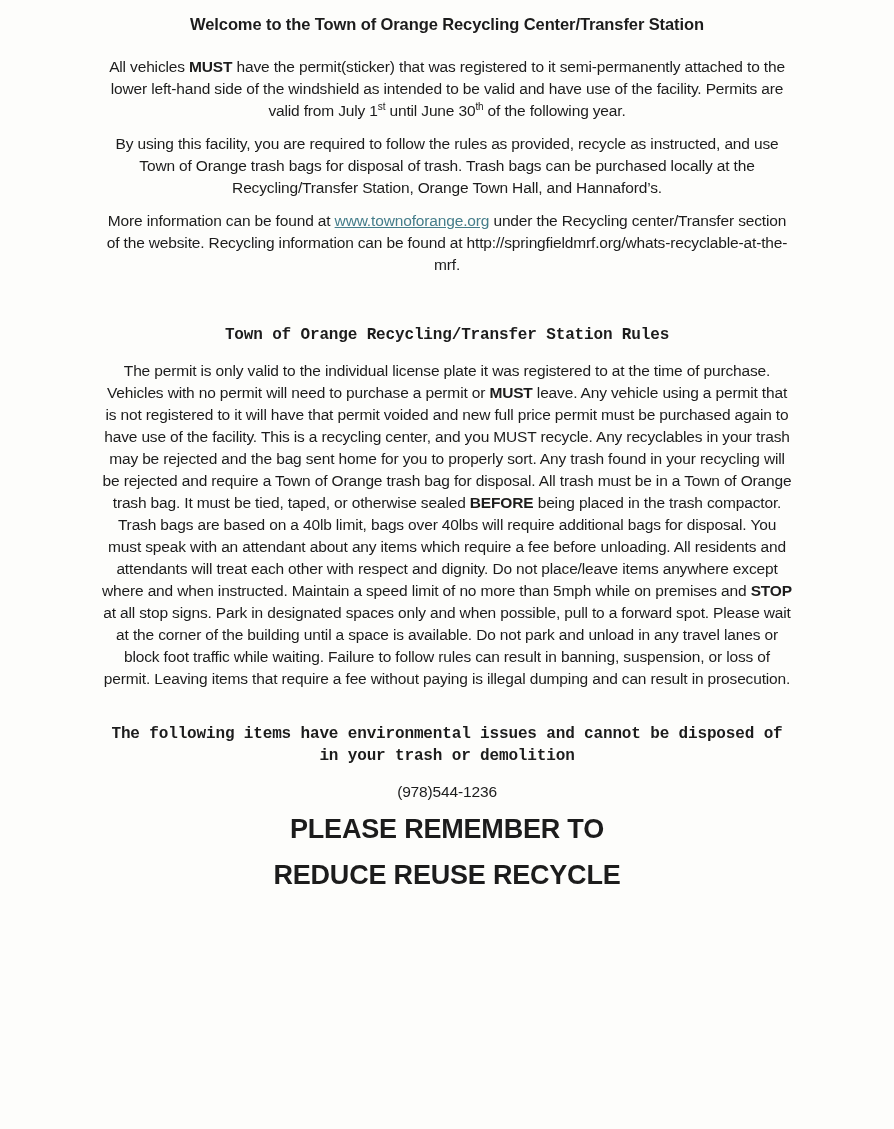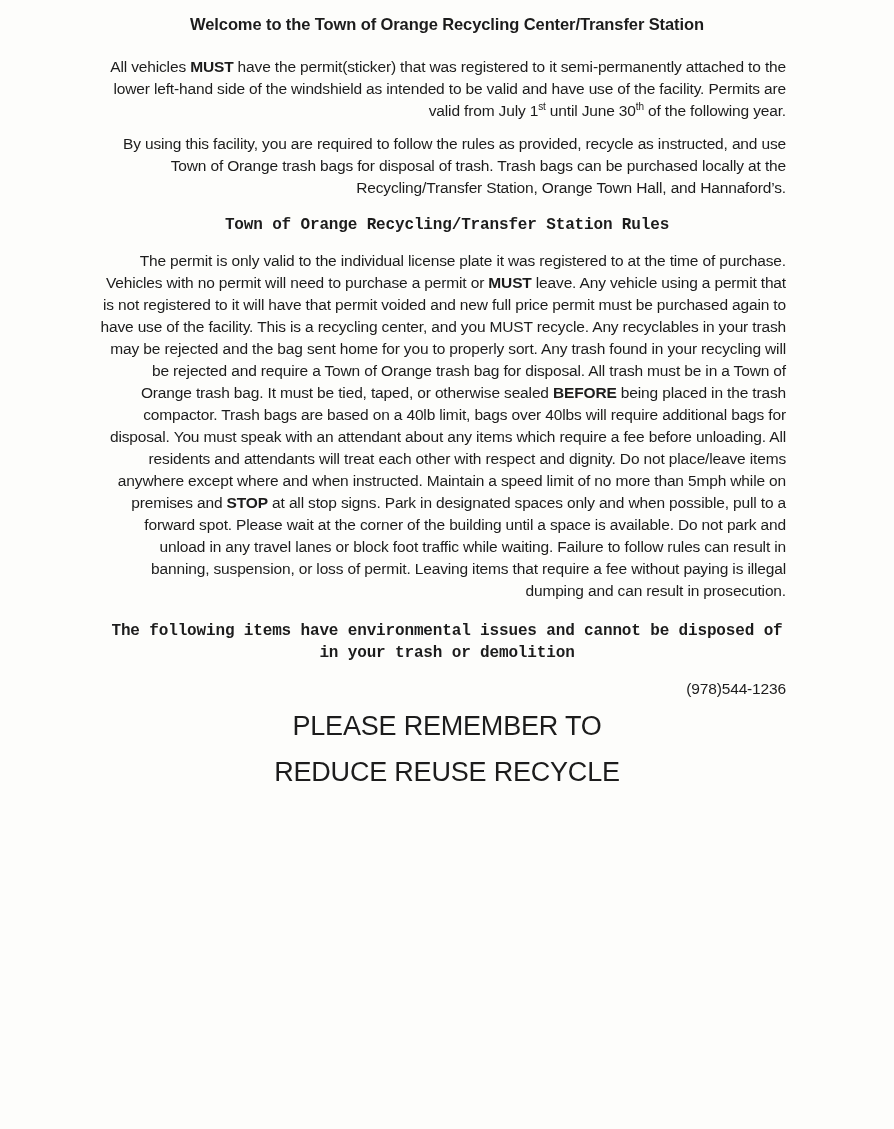--- a/index.html
+++ b/index.html
@@ -21,64 +21,65 @@
     line-height: 22px;
     letter-spacing: -0.15px;
     text-align: center;
   }
   .doc-title {
     font-size: 16.5px;
     font-weight: 700;
     margin: 0 0 21px 0;
     letter-spacing: -0.1px;
   }
-  .page p { margin: 0 8px 11px 0; text-align: right; }
+  .page p { margin: 0 0 11px 0; }
   .gap-after { margin-bottom: 48px !important; }
   .section-heading {
     font-size: 16px;
     font-weight: 700;
     margin: 15px 0 14px 0;
     font-family: Liberation Mono, monospace;
   }
   .heading-env {
     max-width: 772px;
-    margin: 18px auto 14px auto;
+    margin: 33px auto 14px auto;
   }
   strong { font-weight: 700; }
   a.doc-link {
     color: var(--link);
     text-decoration: underline;
     cursor: pointer;
   }
   sup {
     font-size: 10px;
     line-height: 0;
     vertical-align: super;
   }
   .phone-line { margin: 5px 0 14px 0; }
   .footer-line {
     font-size: 27px;
-    font-weight: 400;
+    font-weight: 700;
     line-height: 30px;
     margin: 3px 0 16px 0;
     letter-spacing: -0.2px;
   }
 </style>
 </head>
 <body>
 
 <div class="page">
 
   <h1 class="doc-title">Welcome to the Town of Orange Recycling Center/Transfer Station</h1>
 
   <p><span>All vehicles </span><strong>MUST</strong><span> have the permit(sticker) that was registered to it semi-permanently attached to the lower left-hand side of the windshield as intended to be valid and have use of the facility.  Permits are valid from July 1</span><sup>st</sup><span> until June 30</span><sup>th</sup><span> of the following year.</span></p>
 
   <p>By using this facility, you are required to follow the rules as provided, recycle as instructed, and use Town of Orange trash bags for disposal of trash.  Trash bags can be purchased locally at the Recycling/Transfer Station, Orange Town Hall, and Hannaford’s.</p>
 
 
+  <p class="gap-after"><span>More information can be found at </span><a class="doc-link">www.townoforange.org</a><span> under the Recycling center/Transfer section of the website.  Recycling information can be found at http://springfieldmrf.org/whats-recyclable-at-the-mrf.</span></p>
 
 
   <h2 class="section-heading">Town of Orange Recycling/Transfer Station Rules</h2>
 
   <p><span>The permit is only valid to the individual license plate it was registered to at the time of purchase. Vehicles with no permit will need to purchase a permit or </span><strong>MUST</strong><span> leave.  Any vehicle using a permit that is not registered to it will have that permit voided and new full price permit must be purchased again to have use of the facility.  This is a recycling center, and you MUST recycle.  Any recyclables in your trash may be rejected and the bag sent home for you to properly sort.  Any trash found in your recycling will be rejected and require a Town of Orange trash bag for disposal.  All trash must be in a Town of Orange trash bag.  It must be tied, taped, or otherwise sealed </span><strong>BEFORE</strong><span> being placed in the trash compactor.  Trash bags are based on a 40lb limit, bags over 40lbs will require additional bags for disposal.  You must speak with an attendant about any items which require a fee before unloading.  All residents and attendants will treat each other with respect and dignity.  Do not place/leave items anywhere except where and when instructed.  Maintain a speed limit of no more than 5mph while on premises and </span><strong>STOP</strong><span> at all stop signs. Park in designated spaces only and when possible, pull to a forward spot.  Please wait at the corner of the building until a space is available.  Do not park and unload in any travel lanes or block foot traffic while waiting.  Failure to follow rules can result in banning, suspension, or loss of permit.  Leaving items that require a fee without paying is illegal dumping and can result in prosecution.</span></p>
 
   <h2 class="section-heading heading-env">The following items have environmental issues and cannot be disposed of in your trash or demolition</h2>
 
 
 

